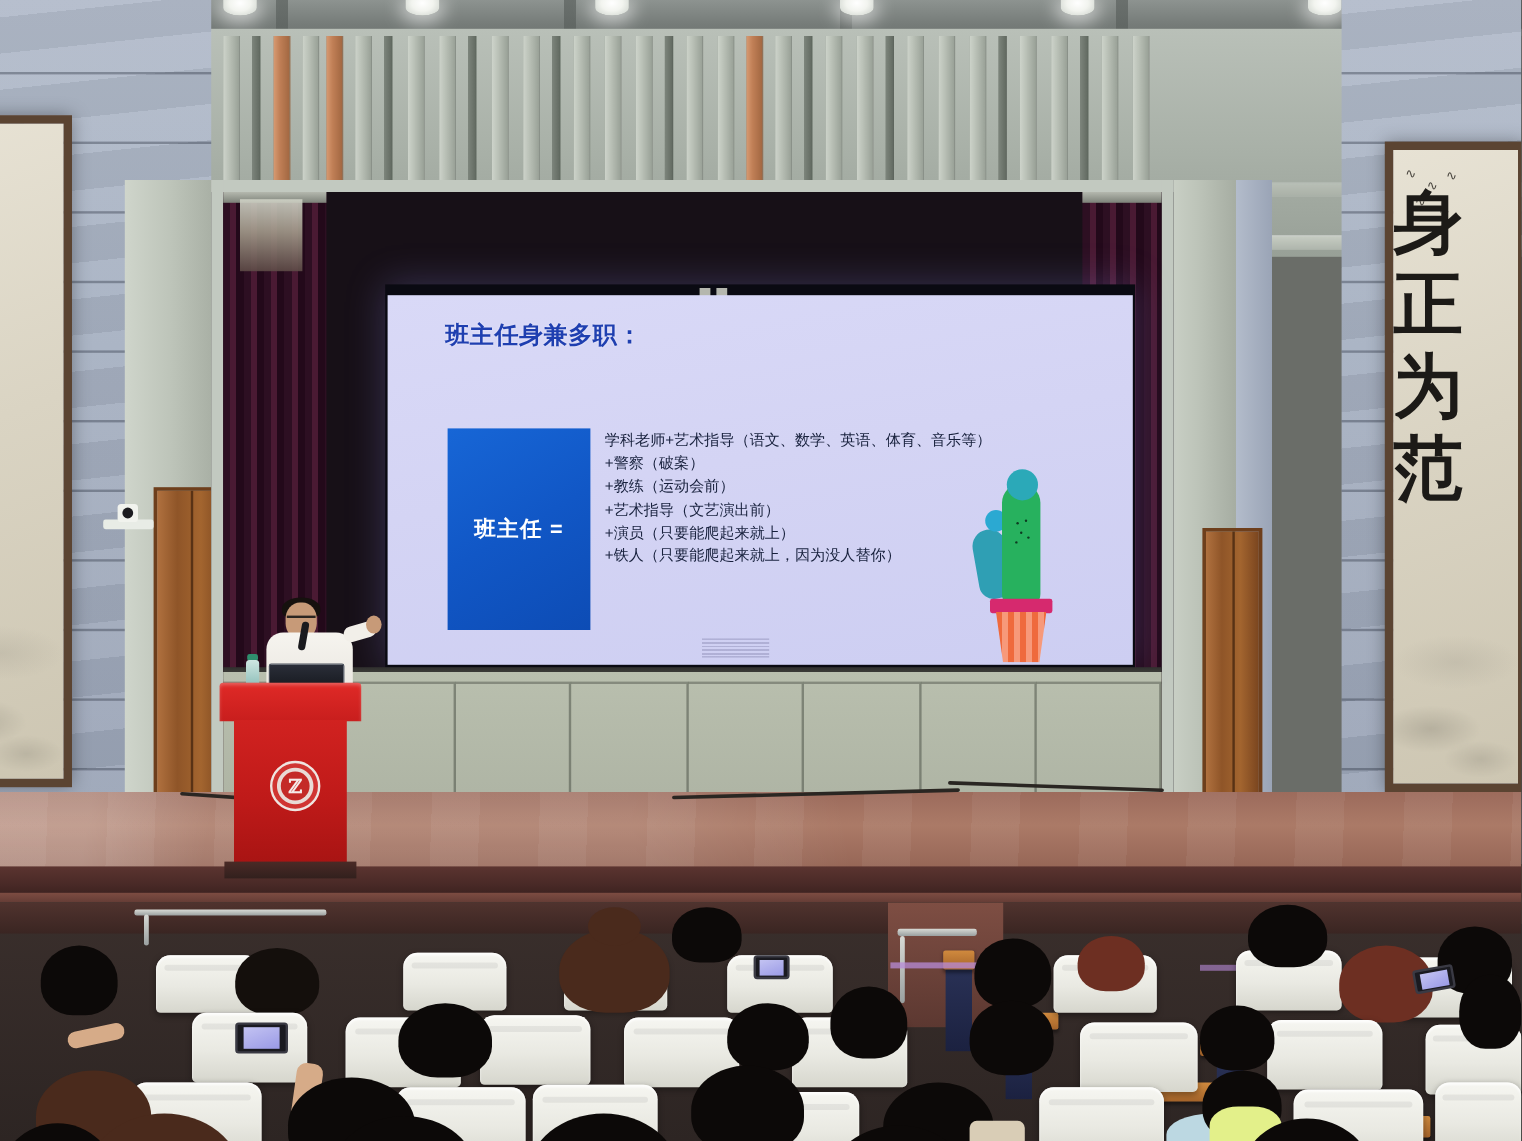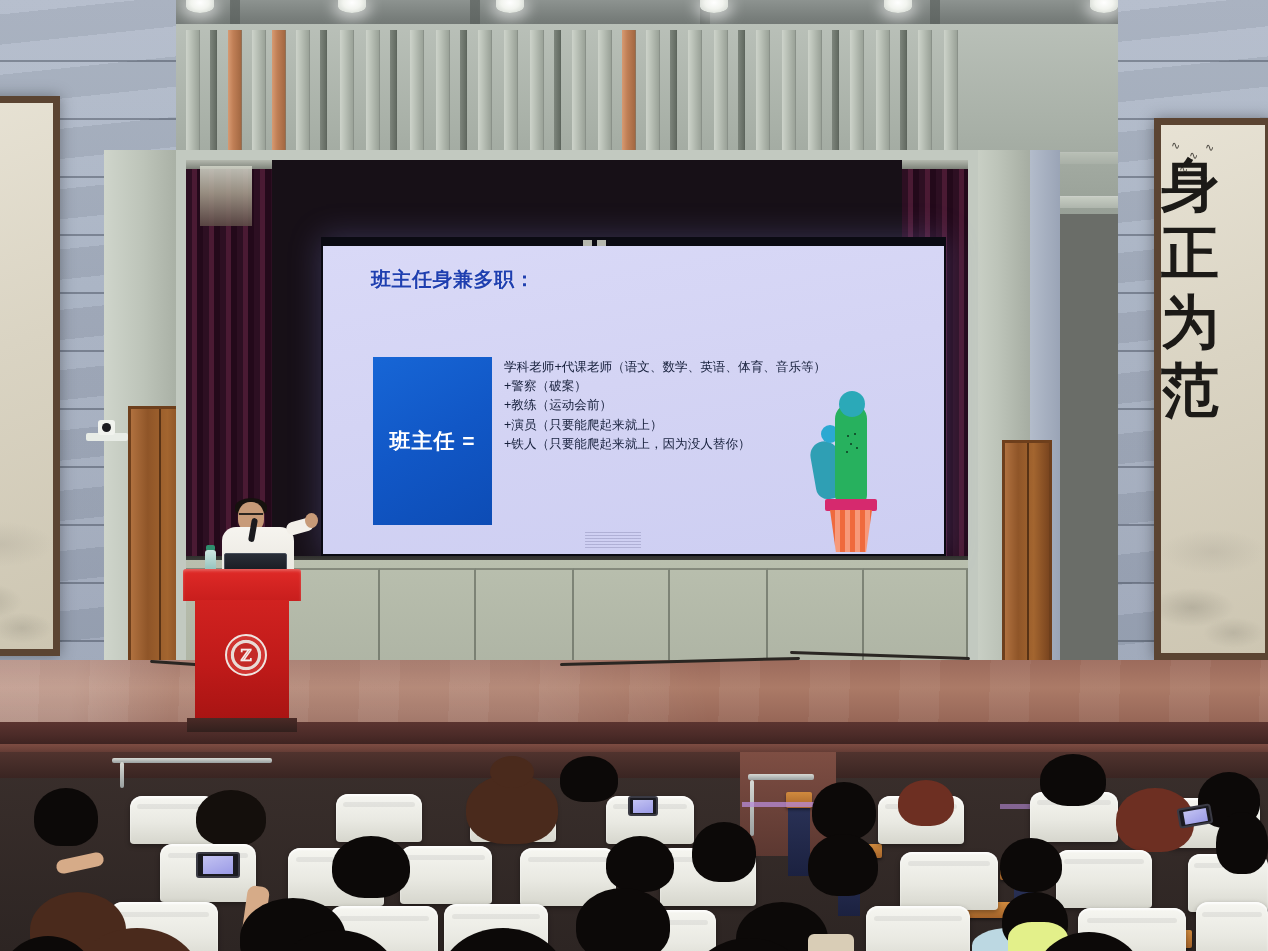--- a/index.html
+++ b/index.html
@@ -143,21 +143,21 @@
   .slide-sub {
     position:absolute; left:48px; top:53px;
     font-size:13.5px; color:#1d2340; letter-spacing:.2px;
   }
   .blue-box {
     position:absolute; left:50px; top:111px; width:119px; height:168px;
     background:linear-gradient(150deg,#1766d6 0%,#1157c6 50%,#0d4cb5 100%);
     display:flex; align-items:center; justify-content:center;
   }
   .blue-box-label {
-    font-size:21px; font-weight:700; color:#ffffff;
+    font-size:18px; font-weight:700; color:#ffffff;
     letter-spacing:1px;
   }
   .bullets {
     position:absolute; left:181px; top:112px; width:330px;
   }
   .bullets div {
     font-size:12.6px; line-height:19.2px; color:#17203c;
     white-space:nowrap;
   }
   .slide-deco {
@@ -552,23 +552,24 @@
     <div class="screen">
 
       <div class="slide-title">班主任身兼多职：</div>
 
 
       <div class="blue-box">
         <span class="blue-box-label">班主任 =</span>
       </div>
 
       <div class="bullets">
-        <div>学科老师+代课老师（语文、数学、英语、体育、音乐等）</div>
+        <div>学科老师+艺术指导（语文、数学、英语、体育、音乐等）</div>
         <div>+警察（破案）</div>
         <div>+教练（运动会前）</div>
+        <div>+艺术指导（文艺演出前）</div>
         <div>+演员（只要能爬起来就上）</div>
         <div>+铁人（只要能爬起来就上，因为没人替你）</div>
       </div>
 
       <div class="slide-deco"></div>
 
       <div class="cactus">
         <div class="cac-arm-l"></div>
         <div class="cac-nub"></div>
         <div class="cac-body"></div>

